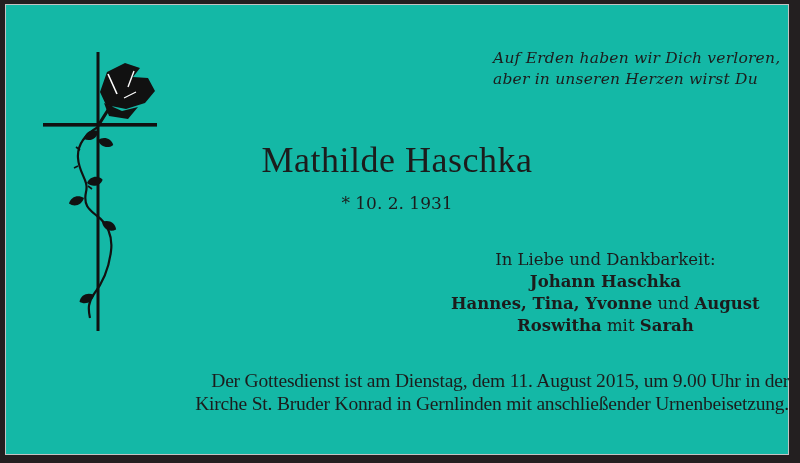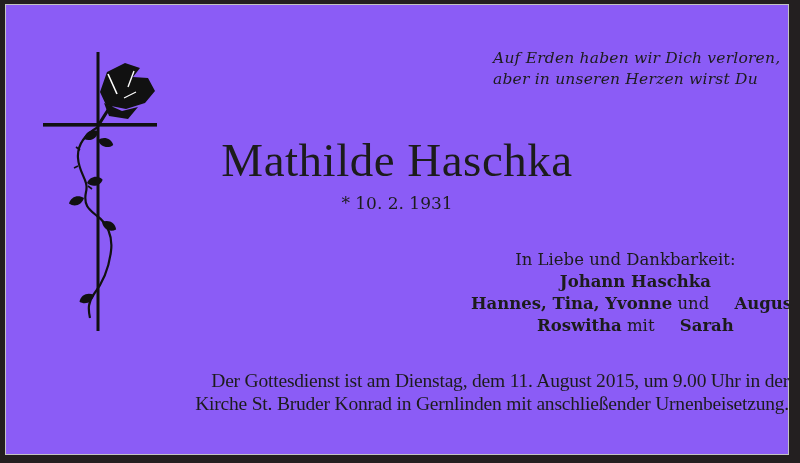--- a/index.html
+++ b/index.html
@@ -1,20 +1,20 @@
 <!DOCTYPE html>
 <html><head>
 <meta charset="utf-8">
 <style>
   html,body{margin:0;padding:0;background:#ffffff;}
   .page{
     position:relative;
     width:800px;height:463px;
     box-sizing:border-box;
-    background:#8b5cf6;
+    background:#14b8a6;
     border-style:solid;
     border-color:#231f20;
     border-top-width:4px;
     border-right-width:11px;
     border-bottom-width:8px;
     border-left-width:5px;
     font-family:"DejaVu Serif", serif;
     color:#1c1c1c;
     overflow:hidden;
   }
@@ -36,42 +36,42 @@
     font-style:italic;
     line-height:20.5px;
     letter-spacing:.2px;
     white-space:nowrap;
   }
   .name{
     position:absolute;
     left:0;right:0;top:131px;
     text-align:center;
     font-family:"Liberation Serif", serif;
-    font-size:47px;
+    font-size:36px;
     font-weight:400;
     line-height:50px;
     letter-spacing:.5px;
   }
   .dates{
     position:absolute;
     left:0;right:0;top:188px;
     display:flex;
     justify-content:center;
     font-size:17px;
     line-height:22px;
   }
   .dedication{
     position:absolute;
     left:446px;top:245px;
     font-size:16.5px;
     line-height:22px;
     white-space:nowrap;
     text-align:center;
   }
-  .dedication b{font-weight:700;margin-left:20px;}
+  .dedication b{font-weight:700;}
   .service{
     position:absolute;
     left:0;right:0;top:366px;
     text-align:right;
     font-family:"Liberation Serif", serif;
     font-size:19.5px;
     line-height:22.5px;
     letter-spacing:-.2px;
     white-space:nowrap;
   }

